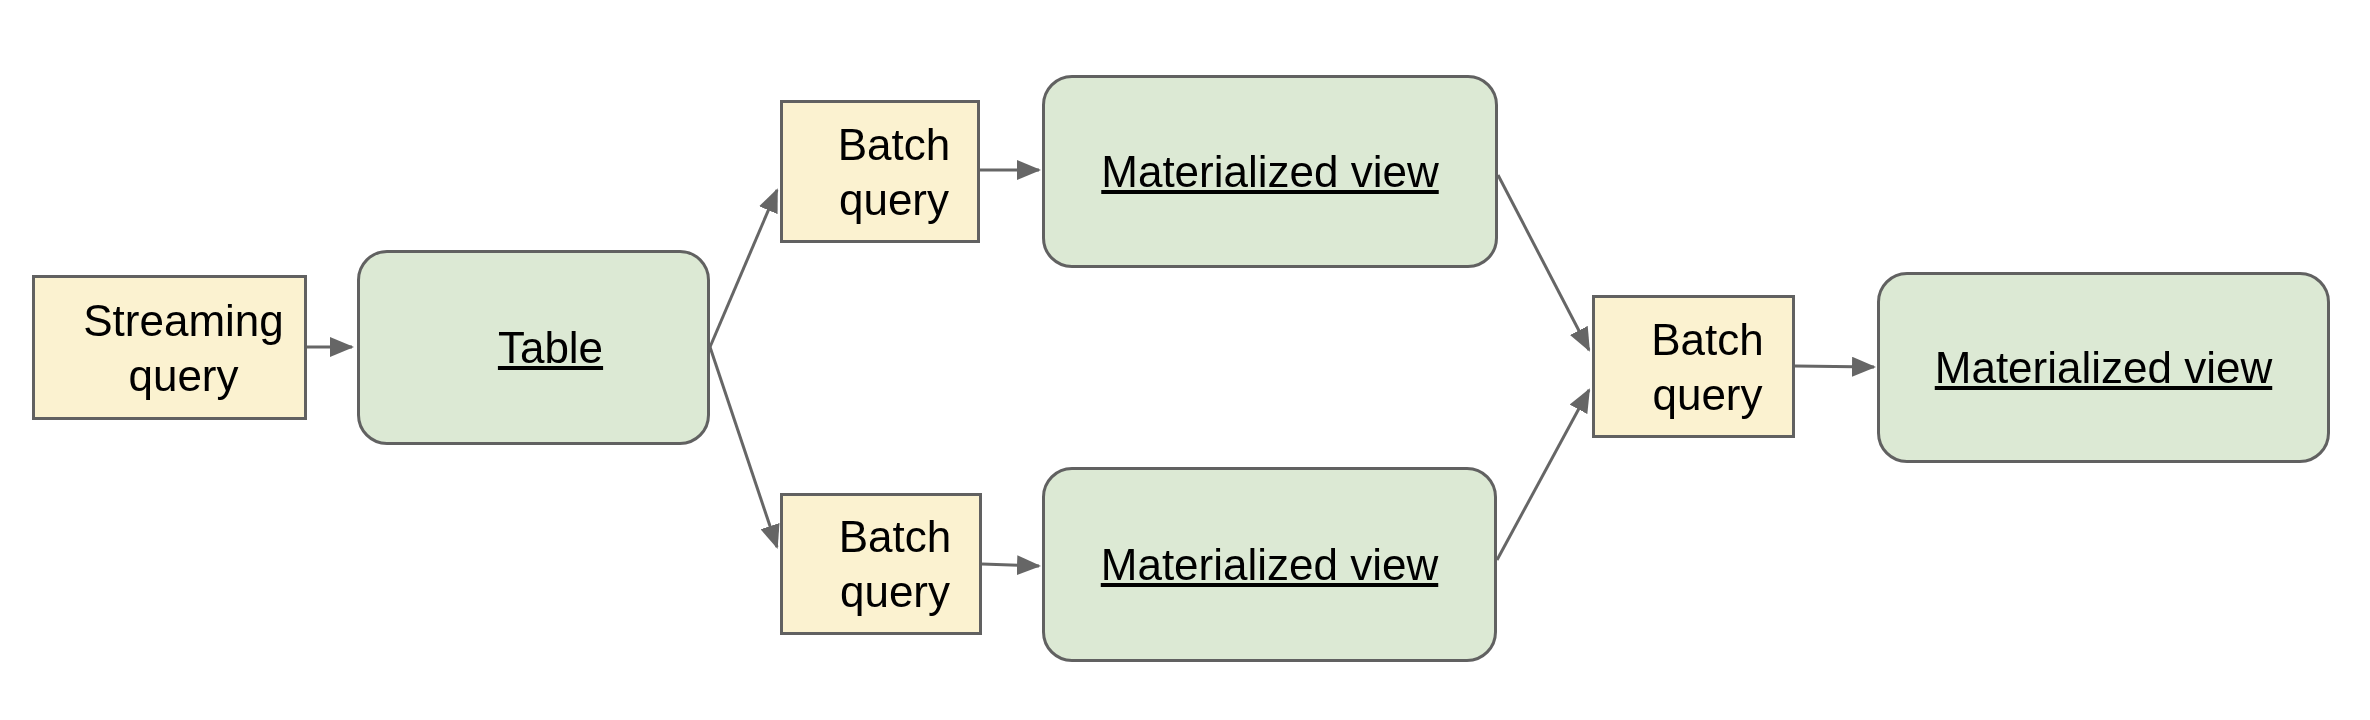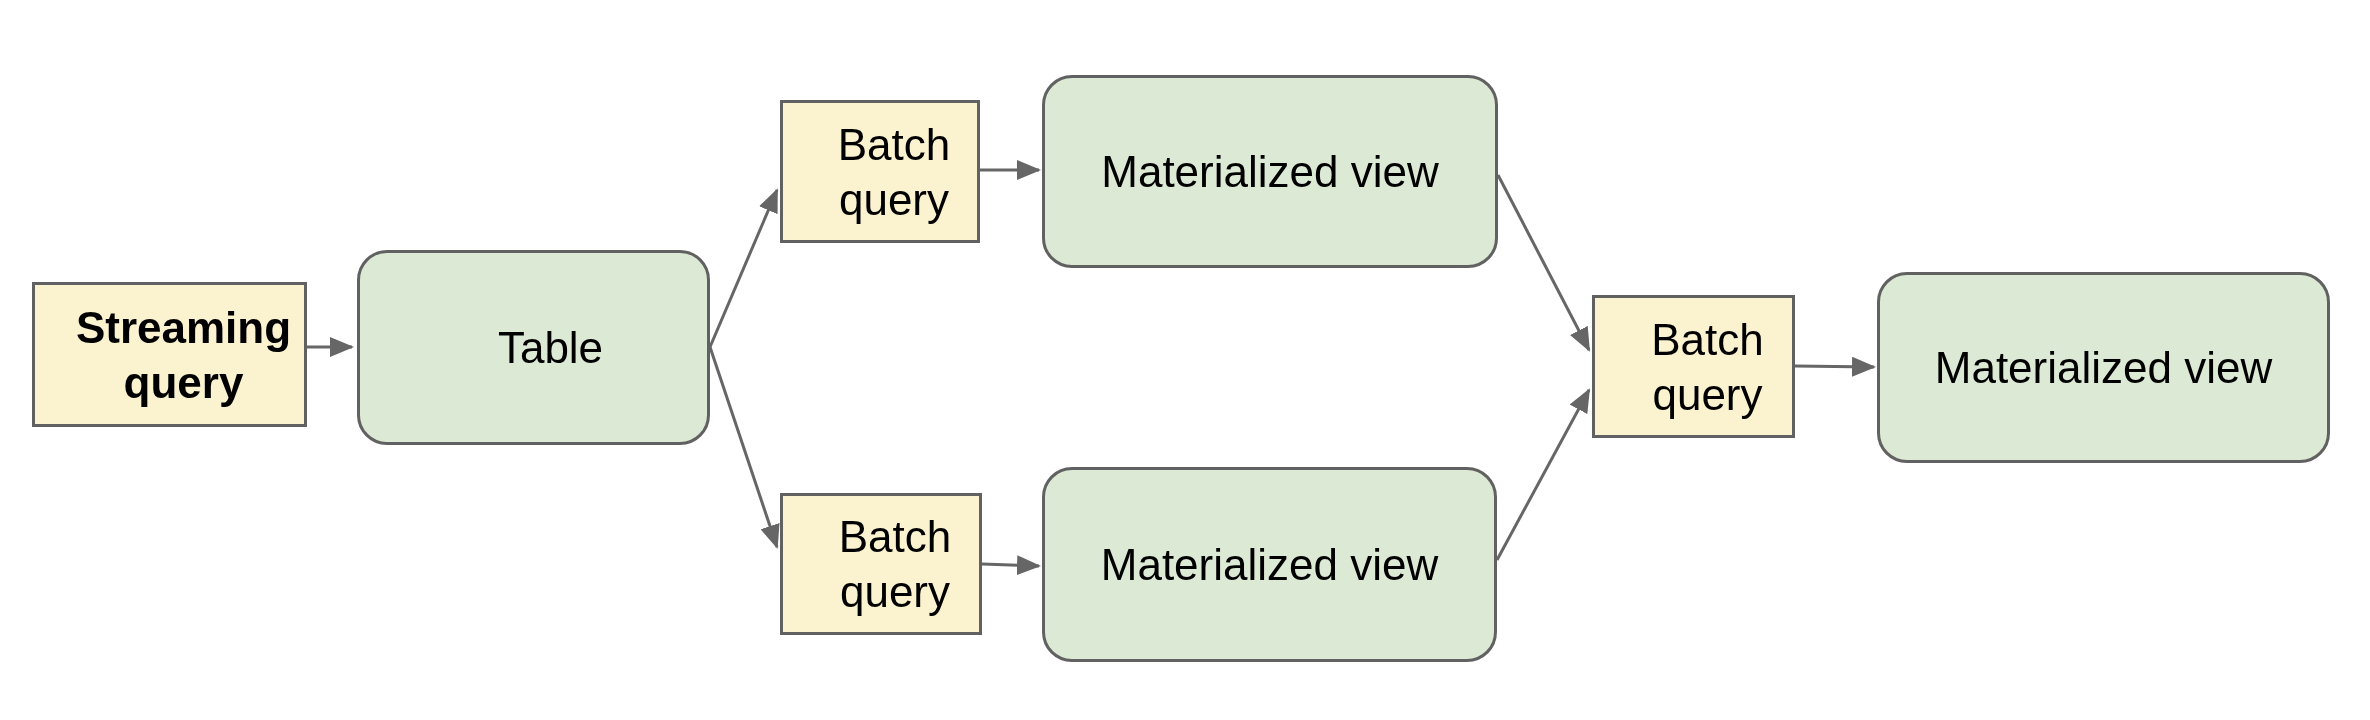--- a/index.html
+++ b/index.html
@@ -38,25 +38,26 @@
     border: 3px solid var(--node-stroke);
   }
   .node--query {
     background: var(--query-fill);
     border-radius: 0;
     padding-left: 28px;
   }
   .node--view {
     background: var(--view-fill);
     border-radius: 30px;
+    text-decoration: underline;
   }
   .node__label { display: inline-block; }
 
   
-  #n-streaming   { left: 32px;   top: 282px; width: 275px; height: 145px; font-weight: bold; }
+  #n-streaming   { left: 32px;   top: 275px; width: 275px; height: 145px; }
   #n-table       { left: 357px;  top: 250px; width: 353px; height: 195px; padding-left: 34px; }
   #n-batch-top   { left: 780px;  top: 100px; width: 200px; height: 143px; }
   #n-mv-top      { left: 1042px; top: 75px;  width: 456px; height: 193px; }
   #n-batch-bot   { left: 780px;  top: 493px; width: 202px; height: 142px; }
   #n-mv-bot      { left: 1042px; top: 467px; width: 455px; height: 195px; }
   #n-batch-final { left: 1592px; top: 295px; width: 203px; height: 143px; }
   #n-mv-final    { left: 1877px; top: 272px; width: 453px; height: 191px; }
 
   .edge {
     stroke: var(--arrow-color);

